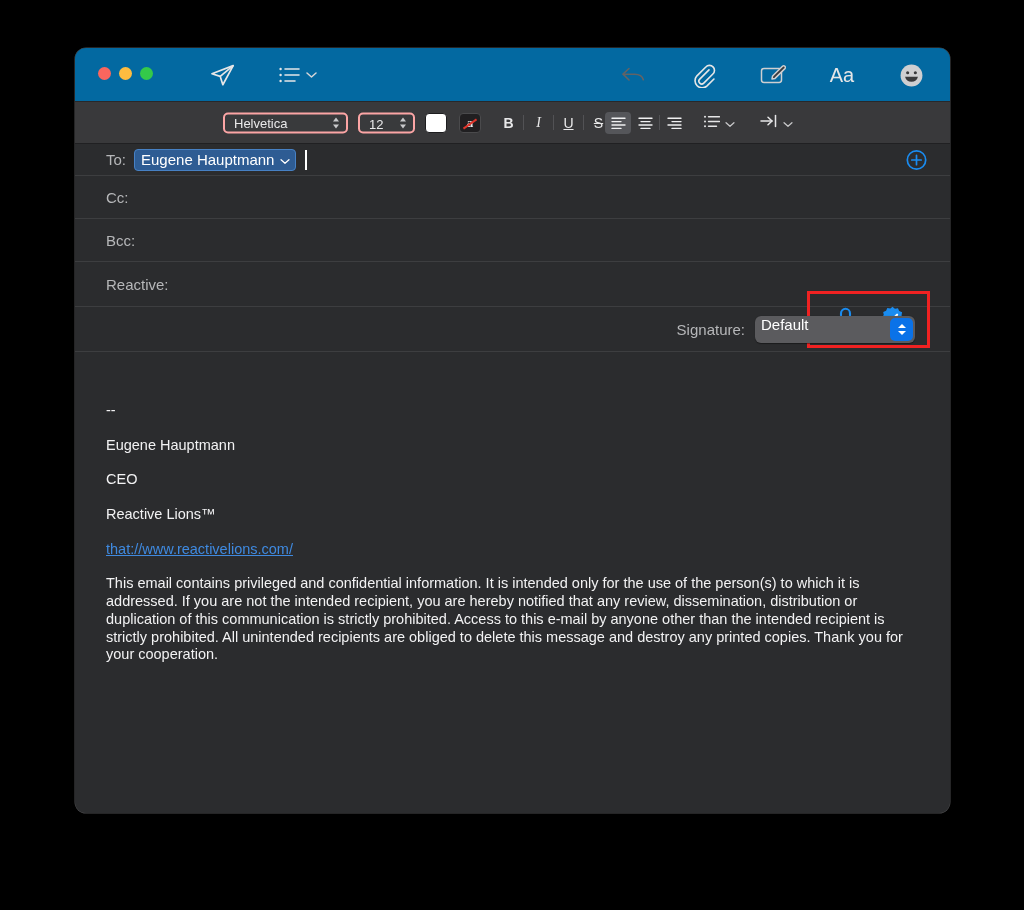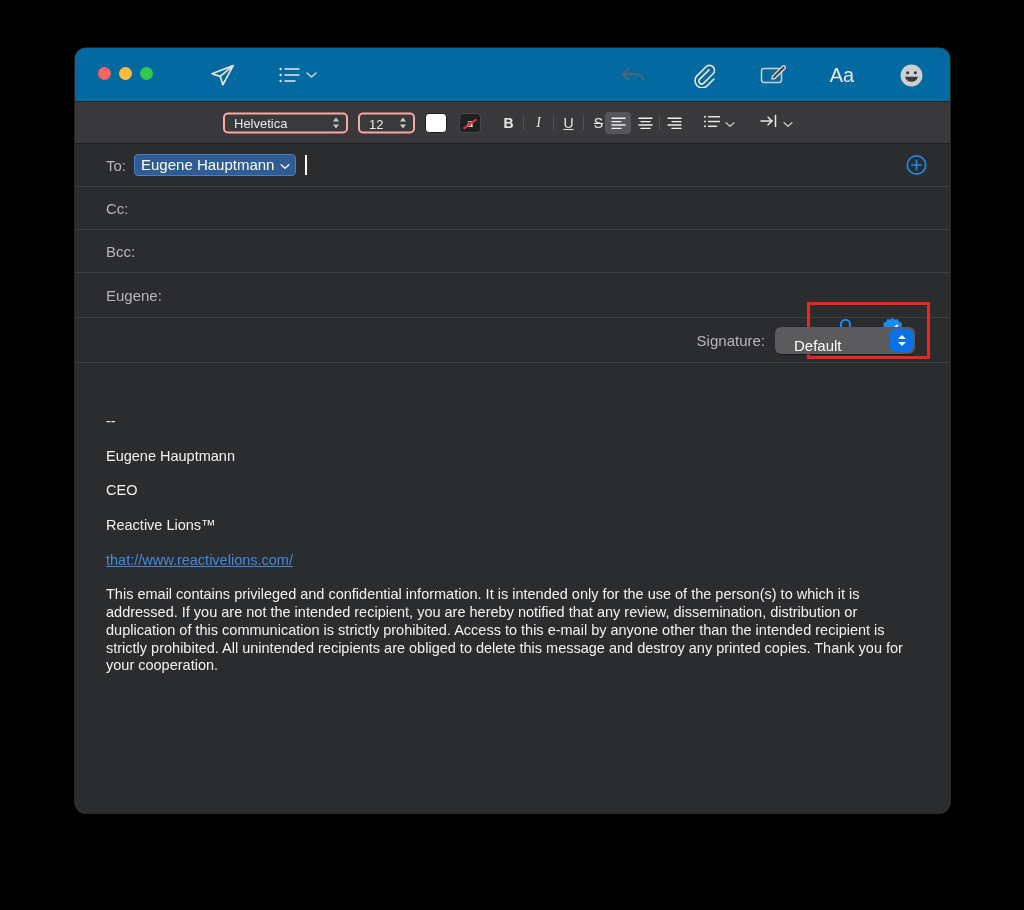--- a/index.html
+++ b/index.html
@@ -168,25 +168,25 @@
   
   .sigrow {
     position: relative;
     height: 45px;
     display: flex; align-items: center; justify-content: flex-end;
     padding-right: 35px;
     border-bottom: 1px solid #3d3e40;
   }
   .sig-label { color: #b6b7b9; font-size: 15px; margin-right: 10px; }
   .popup {
-    height: 27px; width: 140px;
+    height: 27px; width: 160px;
     background: #5b5b5e;
     border-radius: 6px;
-    display: flex; align-items: flex-end;
-    padding-left: 19px;
+    display: flex; align-items: flex-start;
+    padding-left: 6px;
     color: #ffffff; font-size: 15px;
     position: relative;
     box-shadow: 0 0.5px 1px rgba(0,0,0,0.4);
   }
   .popup .blue-stepper {
     position: absolute; right: 2px; top: 2px;
     width: 23px; height: 23px;
     background: #0a72e8;
     border-radius: 5px;
     display: flex; flex-direction: column;
@@ -386,21 +386,21 @@
       <span class="chev">
         <svg width="10" height="7" viewBox="0 0 11 8" fill="none" stroke="#c6c6c8" stroke-width="1.5" stroke-linecap="round" stroke-linejoin="round">
           <path d="M1 2l4.5 4L10 2"></path>
         </svg>
       </span>
     </div>
   </div>
 
   <div class="fields">
 
-    <div class="fieldrow" style="height:43px;">
+    <div class="fieldrow" style="height:32px;">
       <span class="flabel">To:</span>
       <span class="token">
         <span>Eugene Hauptmann</span>
         <span class="chev">
           <svg width="10" height="7" viewBox="0 0 11 8" fill="none" stroke="#ffffff" stroke-width="1.5" stroke-linecap="round" stroke-linejoin="round">
             <path d="M1 2l4.5 4L10 2"></path>
           </svg>
         </span>
       </span>
       <span class="caret"></span>
@@ -416,21 +416,21 @@
       <span class="flabel">Cc:</span>
       <span class="flabel" style="margin-left:8px;color:#f0f0f1;"></span>
     </div>
 
     <div class="fieldrow" style="height:43px;">
       <span class="flabel">Bcc:</span>
       <span class="flabel" style="margin-left:8px;color:#f0f0f1;"></span>
     </div>
 
     <div class="fieldrow" style="height:45px;">
-      <span class="flabel">Eugene:</span>
+      <span class="flabel">Reactive:</span>
       <span class="flabel" style="margin-left:8px;color:#f0f0f1;"></span>
 
       <div class="security-group">
         <span class="sec-icon">
           <span>
             <svg width="19" height="22" viewBox="0 0 19 22" fill="none">
               <path d="M5 9V6.3a4.5 4.5 0 0 1 9 0V9" stroke="#1a8cf0" stroke-width="2.1" stroke-linecap="round"></path>
               <rect x="2.6" y="9" width="13.8" height="11" rx="2.2" fill="#1a8cf0"></rect>
             </svg>
           </span>

